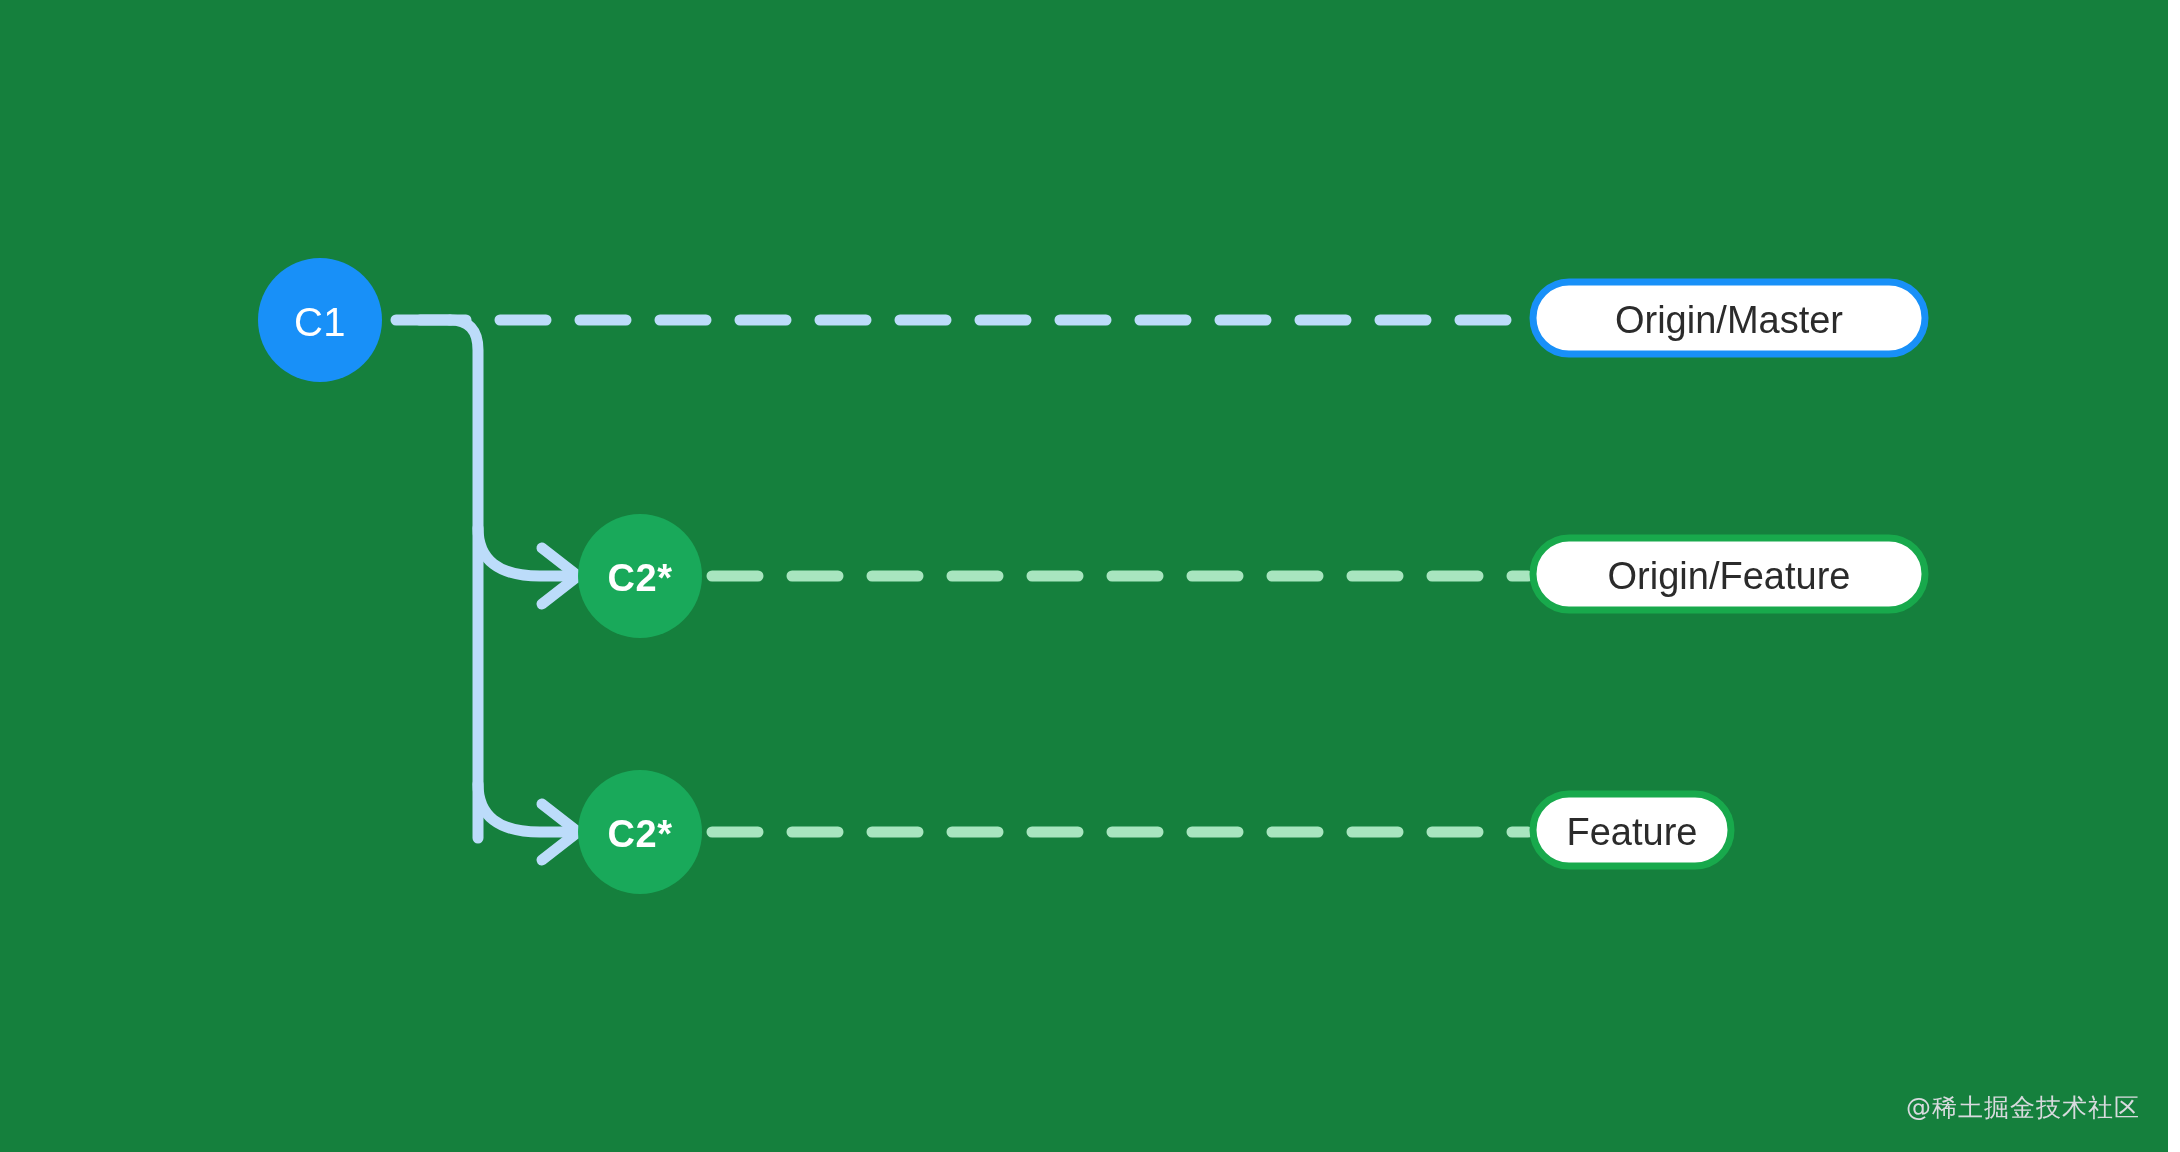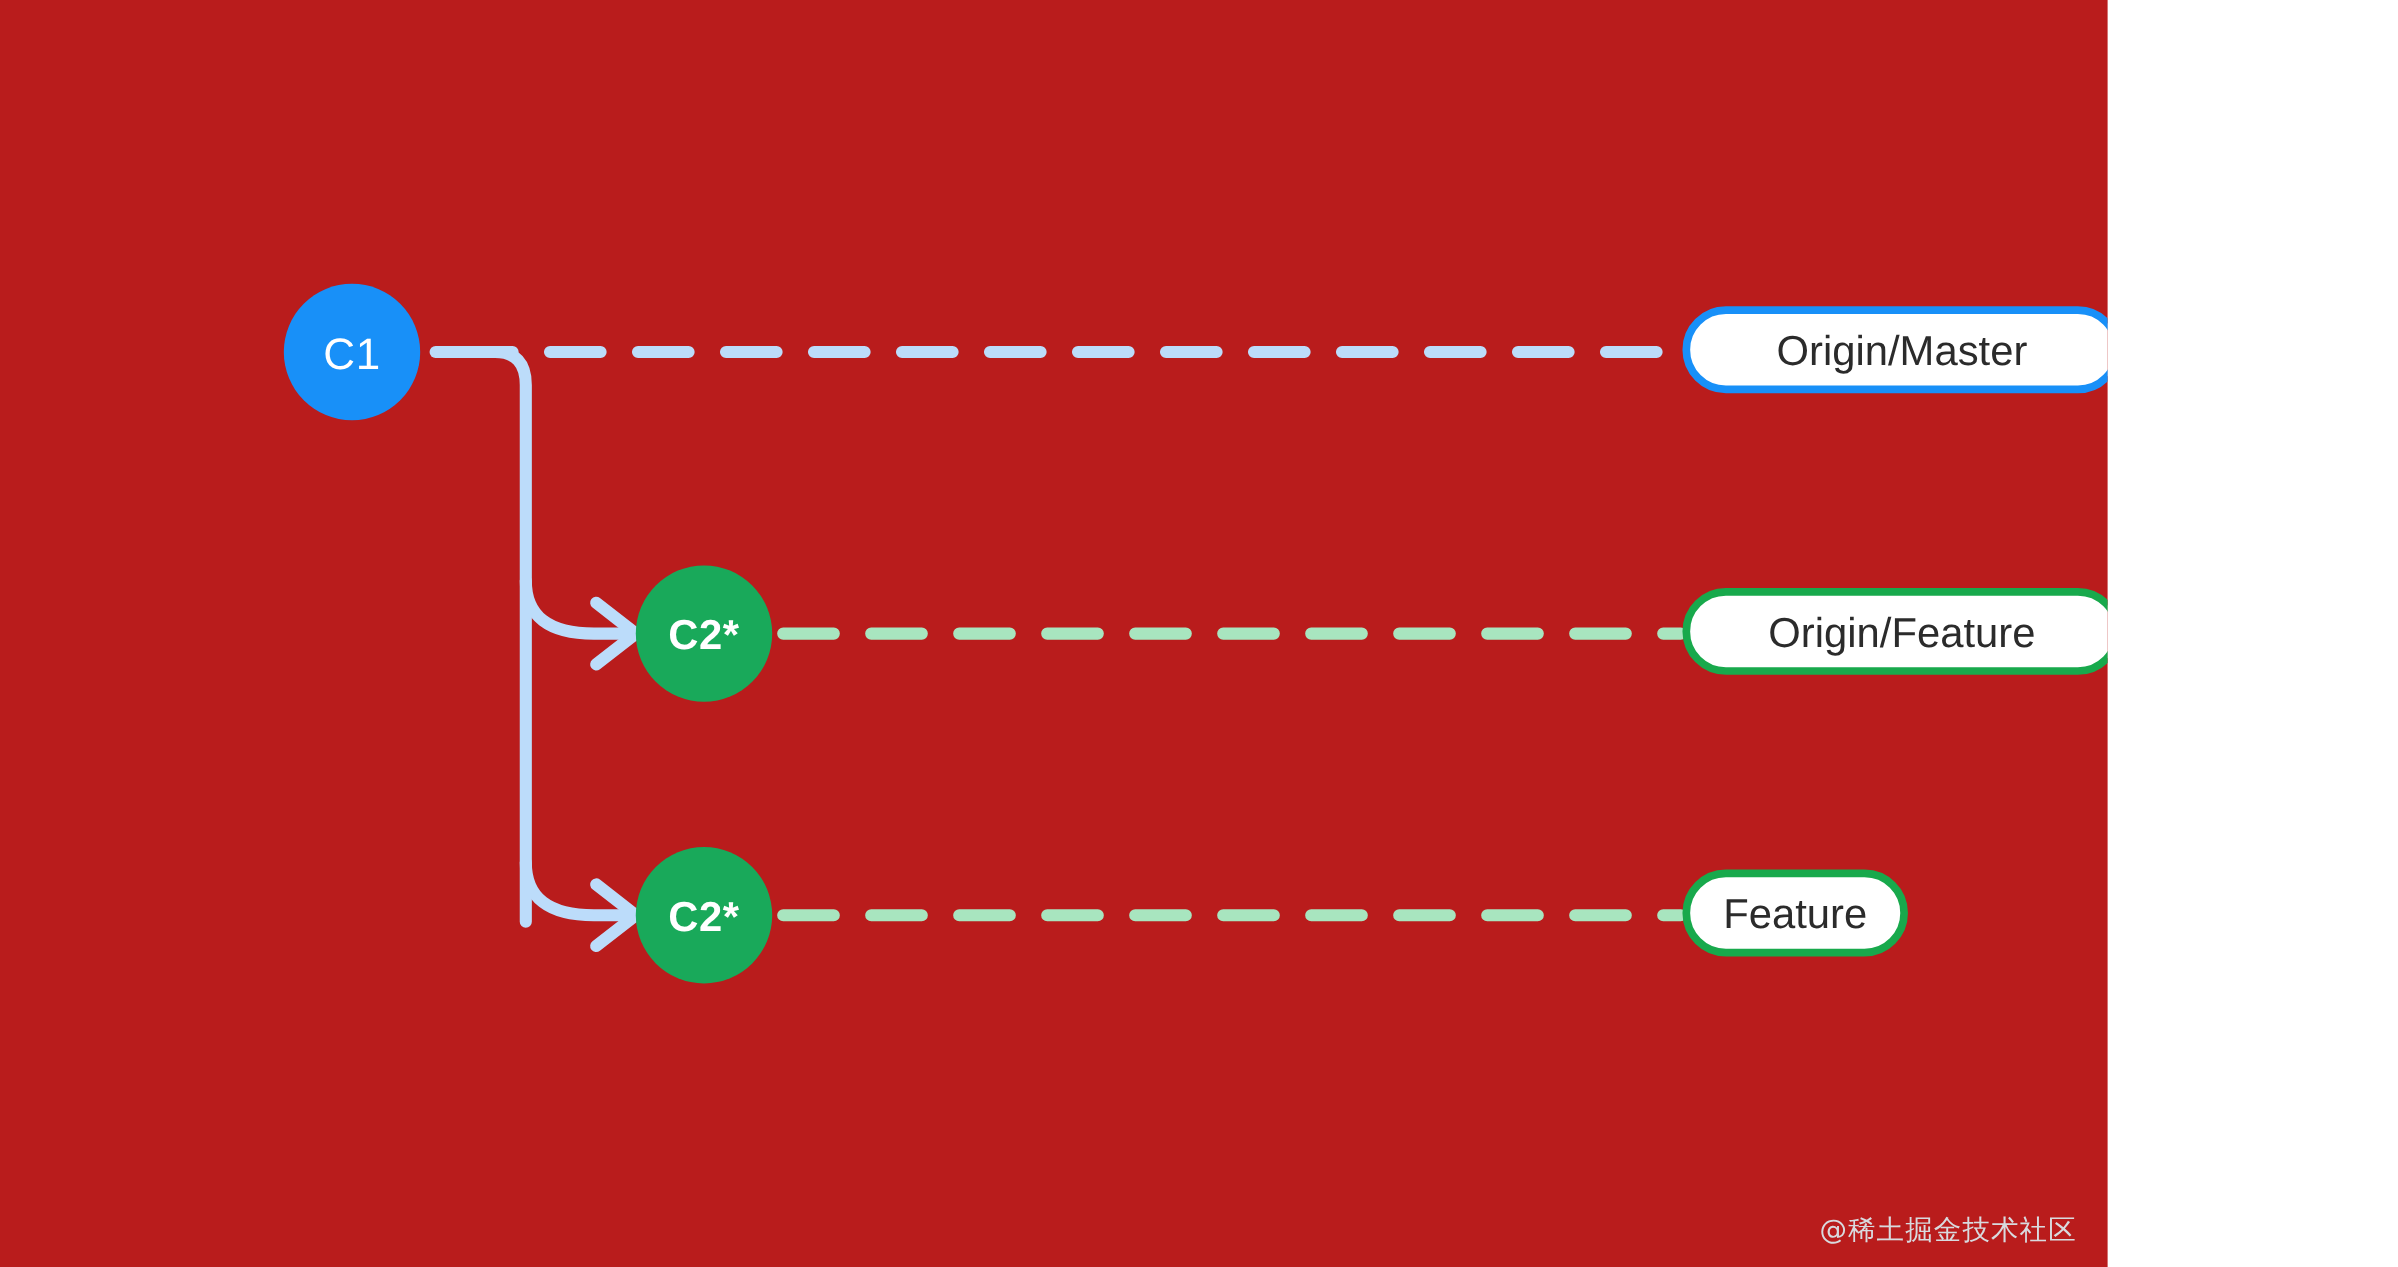--- a/index.html
+++ b/index.html
@@ -5,24 +5,25 @@
   html, body {
     margin: 0;
     padding: 0;
     background: #ffffff;
   }
   body {
     font-family: "Liberation Sans", sans-serif;
   }
   #canvas {
     position: relative;
-    width: 1916px;
+    width: 2144px;
     height: 1152px;
-    background: #b91c1c;
+    background: #15803d;
     overflow: hidden;
+    padding-left: 24px;
   }
   #diagram-svg {
     position: absolute;
     left: 0;
     top: 0;
     width: 2180px;
     height: 1152px;
     display: block;
   }
   .node-label {
@@ -45,21 +46,21 @@
     font-family: "Liberation Sans", sans-serif;
     font-size: 38px;
     font-weight: 400;
     fill: #2b2b2b;
     text-anchor: middle;
     dominant-baseline: central;
   }
   .watermark-text {
     position: absolute;
     right: 28px;
-    bottom: 18px;
+    bottom: 28px;
     font-family: "DejaVu Sans", sans-serif;
     font-size: 25px;
     color: #d8dade;
     letter-spacing: 1px;
     user-select: none;
     white-space: nowrap;
   }
 </style>
 </head>
 <body>

